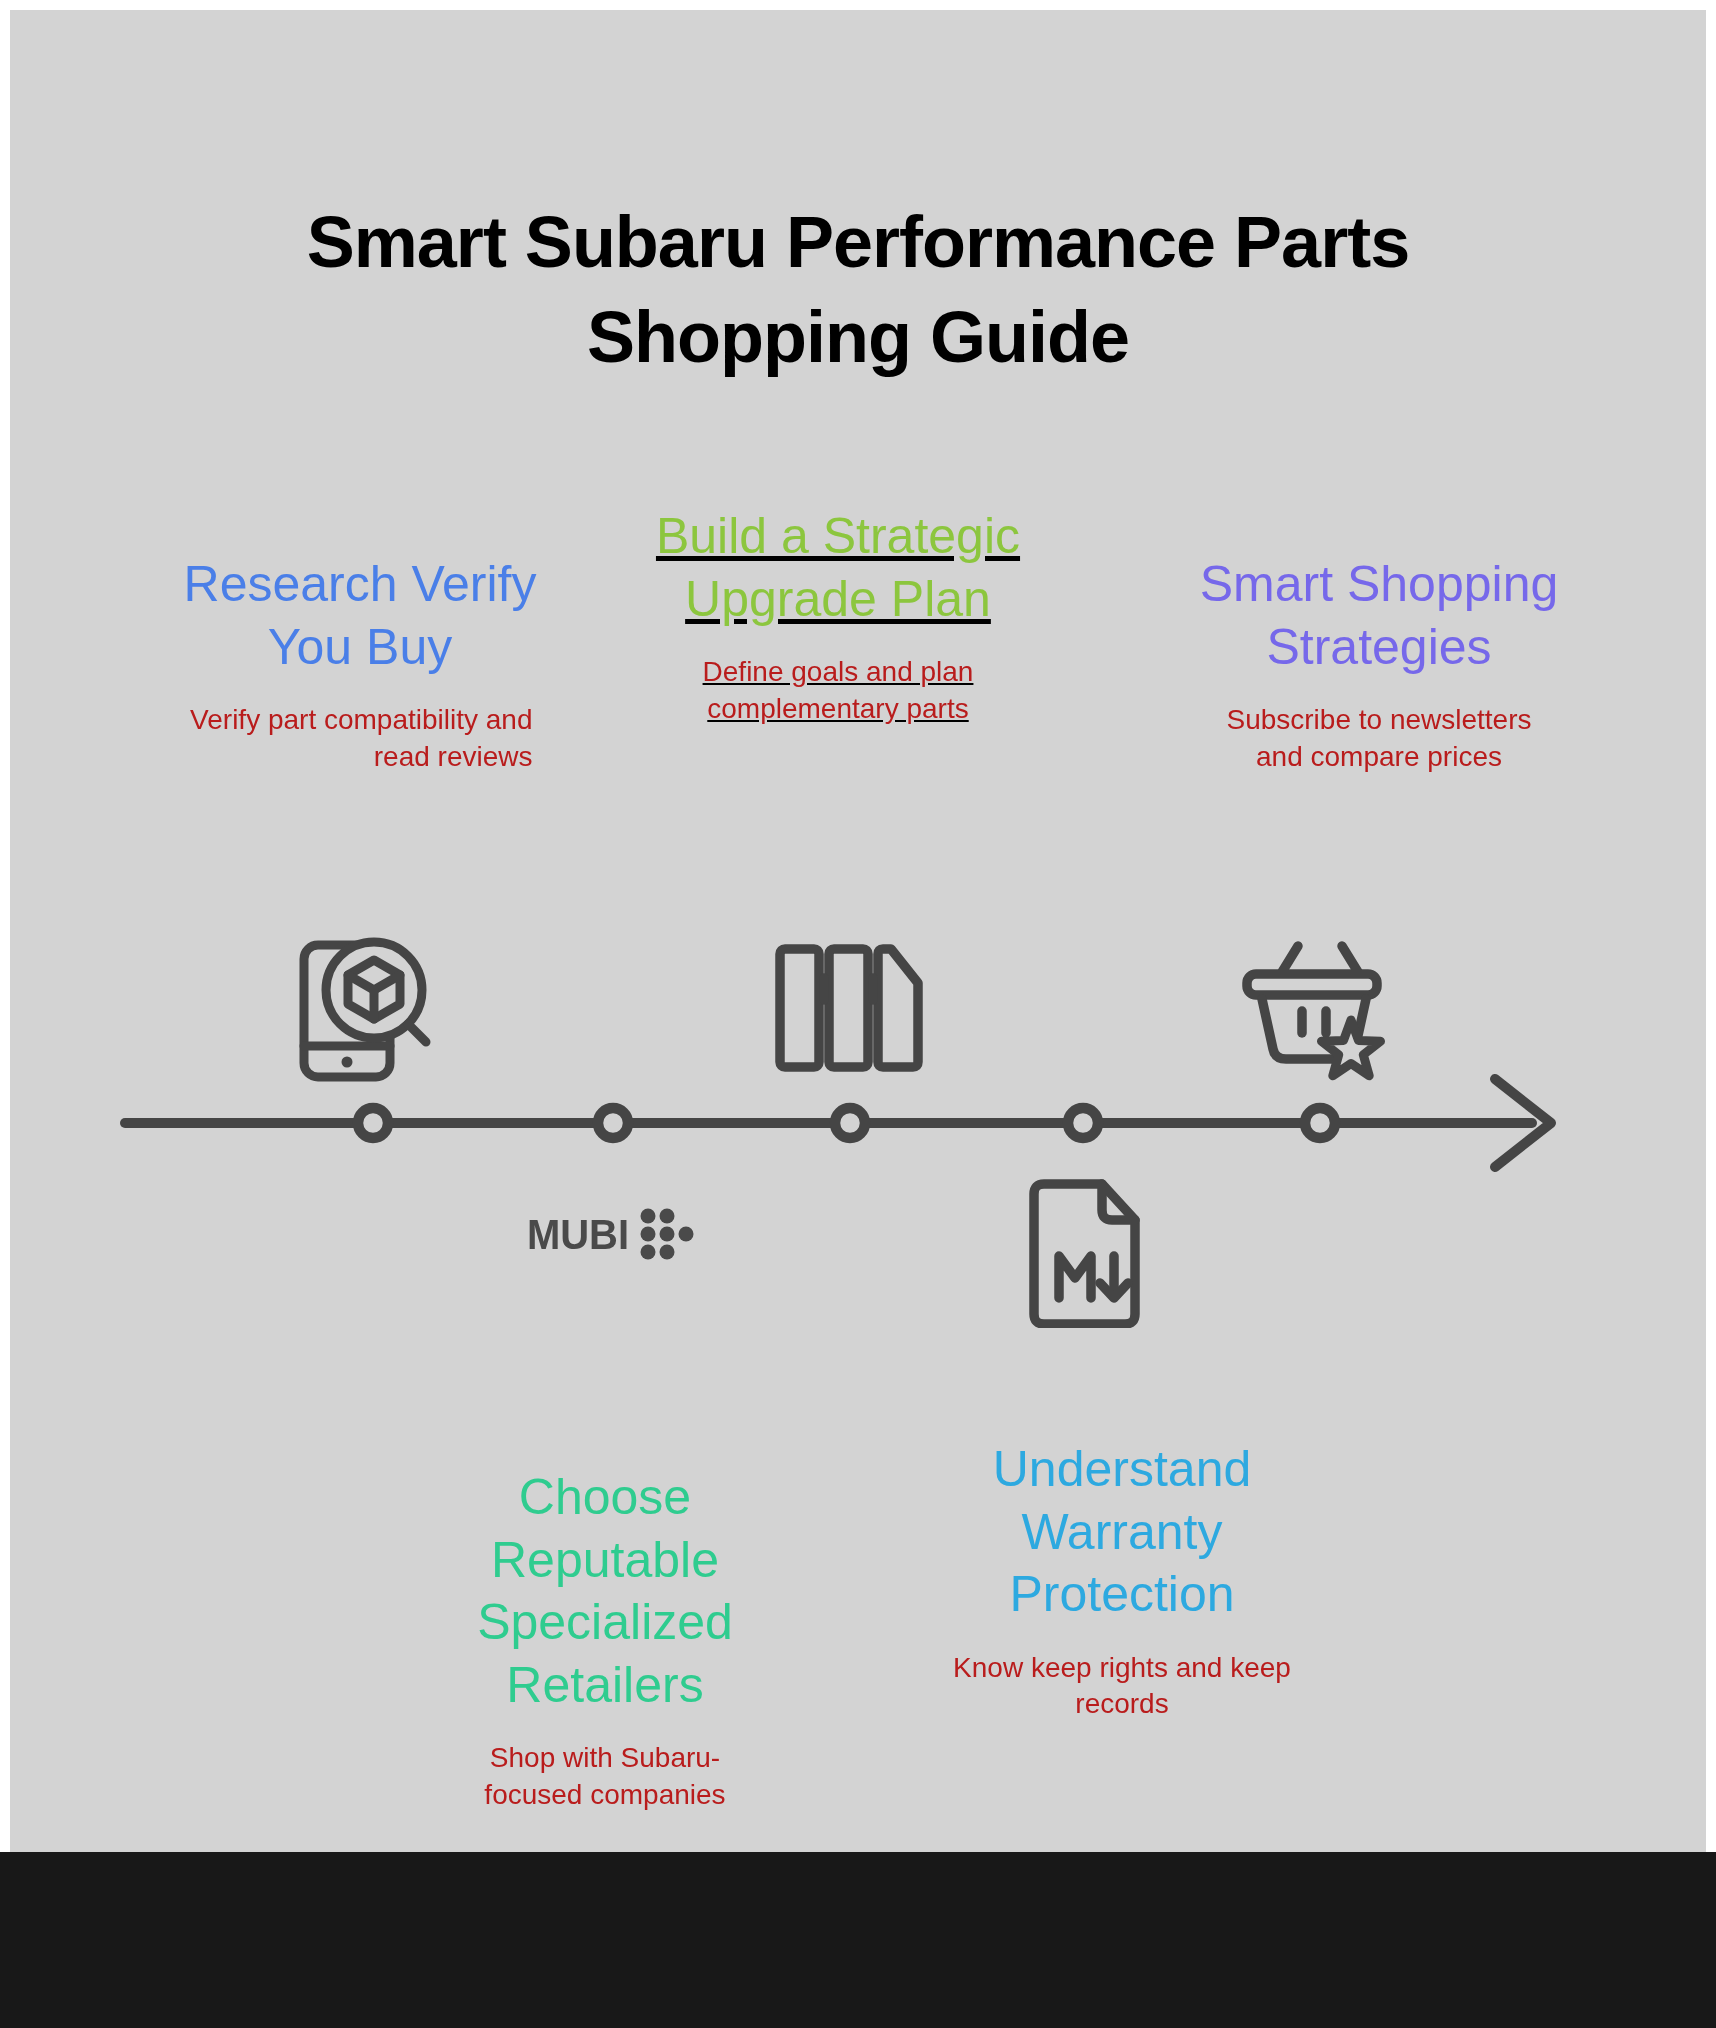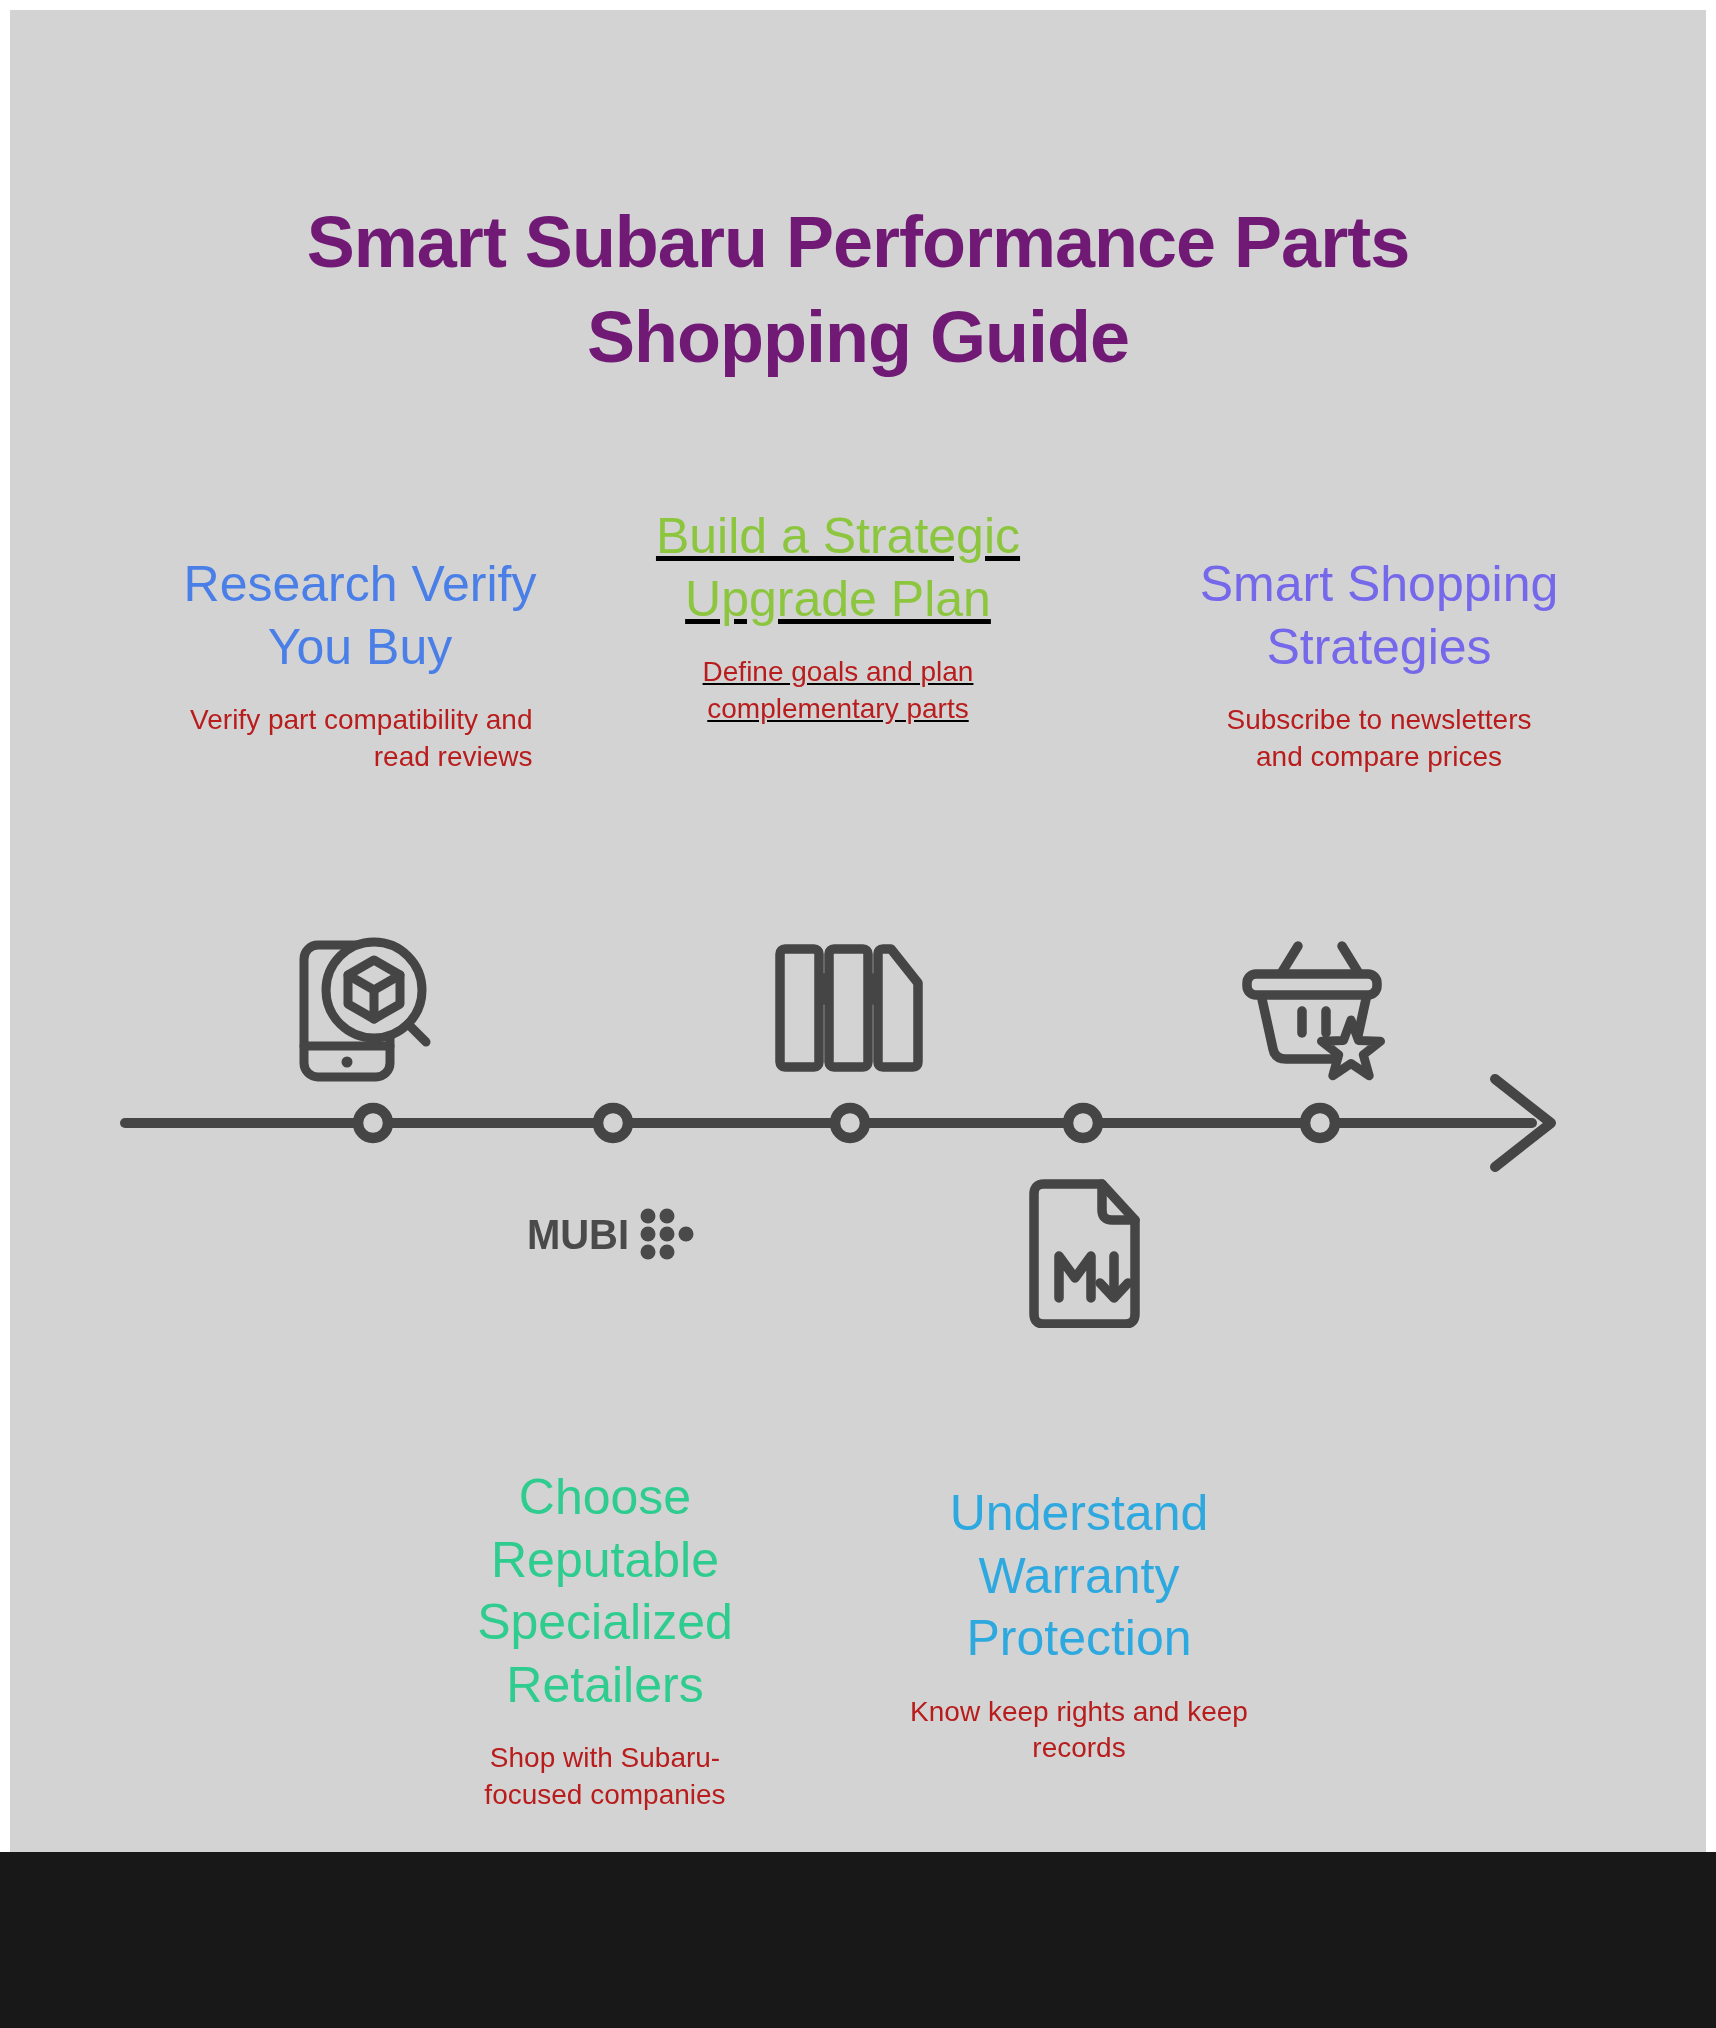--- a/index.html
+++ b/index.html
@@ -6,21 +6,21 @@
   body{
     width:1716px;height:2028px;position:relative;background:#ffffff;
     font-family:"Liberation Sans", sans-serif;overflow:hidden;
   }
   .canvas{
     position:absolute;left:10px;top:10px;width:1696px;height:1842px;
     background:#d3d3d3;
   }
   .page-title{
     position:absolute;left:0;top:185px;width:100%;
-    text-align:center;font-size:72px;font-weight:700;color:#701a75;
+    text-align:center;font-size:72px;font-weight:700;color:#000000;
     line-height:1.32;letter-spacing:-1px;
   }
   .page-title .inner{max-width:1260px;margin:0 auto;}
   .step-text{position:absolute;text-align:center;}
   .step-heading{font-size:50px;line-height:1.25;margin:0 auto;}
   .step-body{font-size:28px;line-height:1.32;color:#b91c1c;margin:24px auto 0;}
   .icon-box{position:absolute;}
   svg{display:block;}
   .timeline{position:absolute;left:100px;top:1060px;}
   .mubi-logo{
@@ -129,20 +129,20 @@
       <line x1="92" y1="80" x2="92" y2="120"></line>
       <polyline points="78,107 92,122 106,107"></polyline>
     </svg>
   </div>
 
   <div class="step-text" style="left:415px;top:1428px;width:360px;margin-top:28px;">
     <div class="step-heading" style="max-width: 282px; color: rgb(47, 204, 143);">Choose Reputable Specialized Retailers</div>
     <div class="step-body" style="max-width:308px;">Shop with Subaru-focused companies</div>
   </div>
 
-  <div class="step-text" style="left:889px;top:1428px;width:360px;margin-top:44px;">
+  <div class="step-text" style="left:932px;top:1428px;width:360px;">
     <div class="step-heading" style="max-width: 300px; color: rgb(45, 169, 224);">Understand Warranty Protection</div>
     <div class="step-body" style="max-width:340px;">Know keep rights and keep records</div>
   </div>
 
 </div>
 
 <div class="footer-bar"></div>
 
 </body></html>

